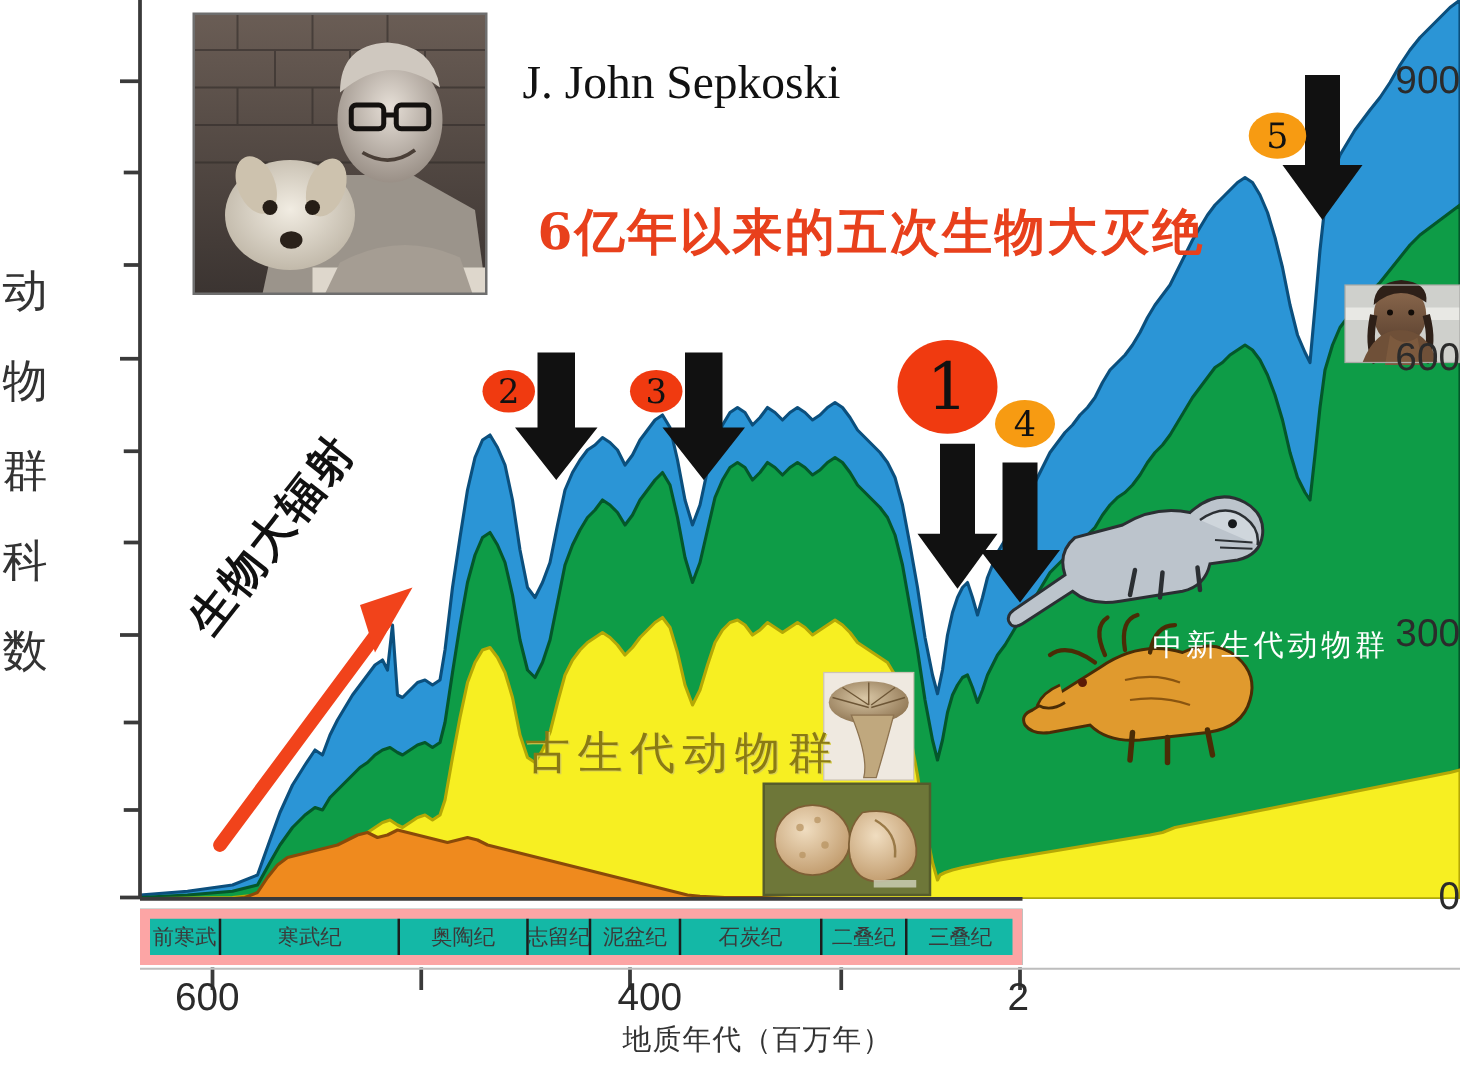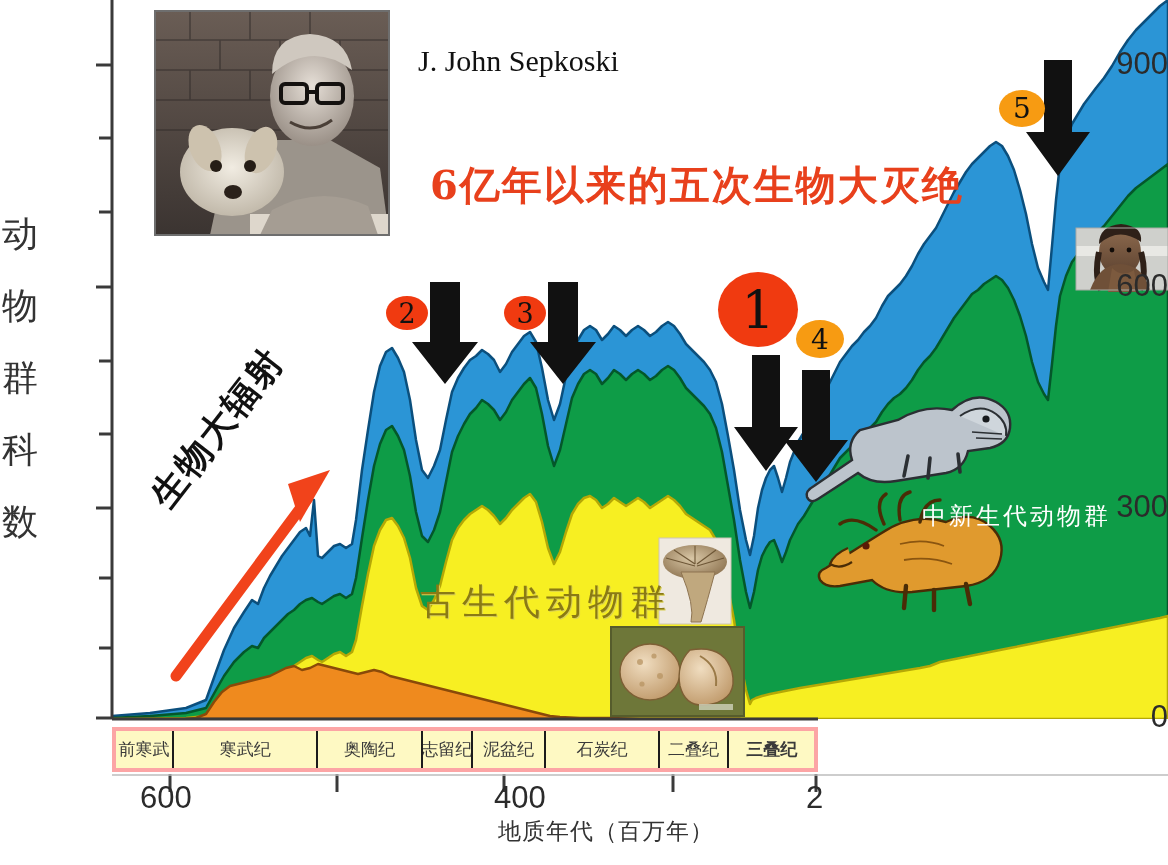--- a/index.html
+++ b/index.html
@@ -15,21 +15,21 @@
   
   .ytitle{position:absolute;left:-8px;top:198px;width:56px;
           font-family:"DejaVu Serif","Liberation Serif",serif;
           font-size:36px;line-height:72px;color:#333;text-align:center;}
   .ytitle span{display:block;}
 
   .xtitle{position:absolute;left:498px;top:816px;font-size:23px;color:#333;
           font-family:"DejaVu Serif","Liberation Serif",serif;letter-spacing:1px;}
 
   
-  .sepkoski{position:absolute;left:418px;top:44px;font-size:30px;color:#111;
+  .sepkoski{position:absolute;left:418px;top:44px;font-size:38px;color:#111;
             font-family:"Liberation Serif","DejaVu Serif",serif;}
   .bigtitle{position:absolute;left:430px;top:158px;font-size:40px;color:#e8401c;
             font-family:"DejaVu Serif","Liberation Serif",serif;font-weight:700;letter-spacing:2px;}
 
   
   .fauna-pz{position:absolute;left:420px;top:578px;font-size:36px;color:#8a7a14;
             font-family:"DejaVu Serif","Liberation Serif",serif;letter-spacing:6px;
             text-shadow:1px 1px 0 #d8cf55;}
   .fauna-cm{position:absolute;left:196px;top:676px;font-size:33px;color:#7a4410;
             font-family:"DejaVu Serif","Liberation Serif",serif;letter-spacing:6px;}
@@ -46,21 +46,21 @@
   .mark{position:absolute;border-radius:50%;display:flex;align-items:center;
         justify-content:center;color:#111;font-family:"DejaVu Serif","Liberation Serif",serif;}
   .m1{left:718px;top:272px;width:80px;height:75px;background:#f03a10;font-size:52px;}
   .m2{left:386px;top:296px;width:42px;height:34px;background:#f03a10;font-size:27px;}
   .m3{left:504px;top:296px;width:42px;height:34px;background:#f03a10;font-size:27px;}
   .m4{left:796px;top:320px;width:48px;height:38px;background:#f79b12;font-size:28px;}
   .m5{left:999px;top:90px;width:46px;height:37px;background:#f79b12;font-size:28px;}
 
   
   .periods{position:absolute;left:112px;top:727px;height:45px;
-           display:flex;border:4px solid #fca5a5;background:#fef9c3;box-sizing:border-box;}
+           display:flex;border:8px solid #fca5a5;background:#14b8a6;box-sizing:border-box;}
   .periods div{border-right:2px solid #1c1c1c;box-sizing:border-box;
                display:flex;align-items:center;justify-content:center;
                font-family:"DejaVu Serif","Liberation Serif",serif;
                font-size:17px;color:#3a3a3a;overflow:hidden;white-space:nowrap;}
   .periods div:last-child{border-right:none;}
 </style>
 </head>
 <body>
 
 <div class="stage">
@@ -351,21 +351,21 @@
   </div>
 
   <div class="periods" style="width:706px;">
     <div style="width:60px;">前寒武</div>
     <div style="width:150px;">寒武纪</div>
     <div style="width:108px;">奥陶纪</div>
     <div style="width:52px;">志留纪</div>
     <div style="width:76px;">泥盆纪</div>
     <div style="width:118px;">石炭纪</div>
     <div style="width:72px;">二叠纪</div>
-    <div style="width:88px;font-weight:bold;">三叠纪</div>
+    <div style="width:88px;">三叠纪</div>
   </div>
 
   <div class="xtick" style="left:140px;top:780px;">600</div>
   <div class="xtick" style="left:474px;top:780px;margin-left:20px;">400</div>
   <div class="xtick" style="left:806px;top:780px;">2</div>
 
   <div class="xtitle">地质年代（百万年）</div>
 
   <div class="sepkoski">J. John Sepkoski</div>
   <div class="bigtitle">6亿年以来的五次生物大灭绝</div>

